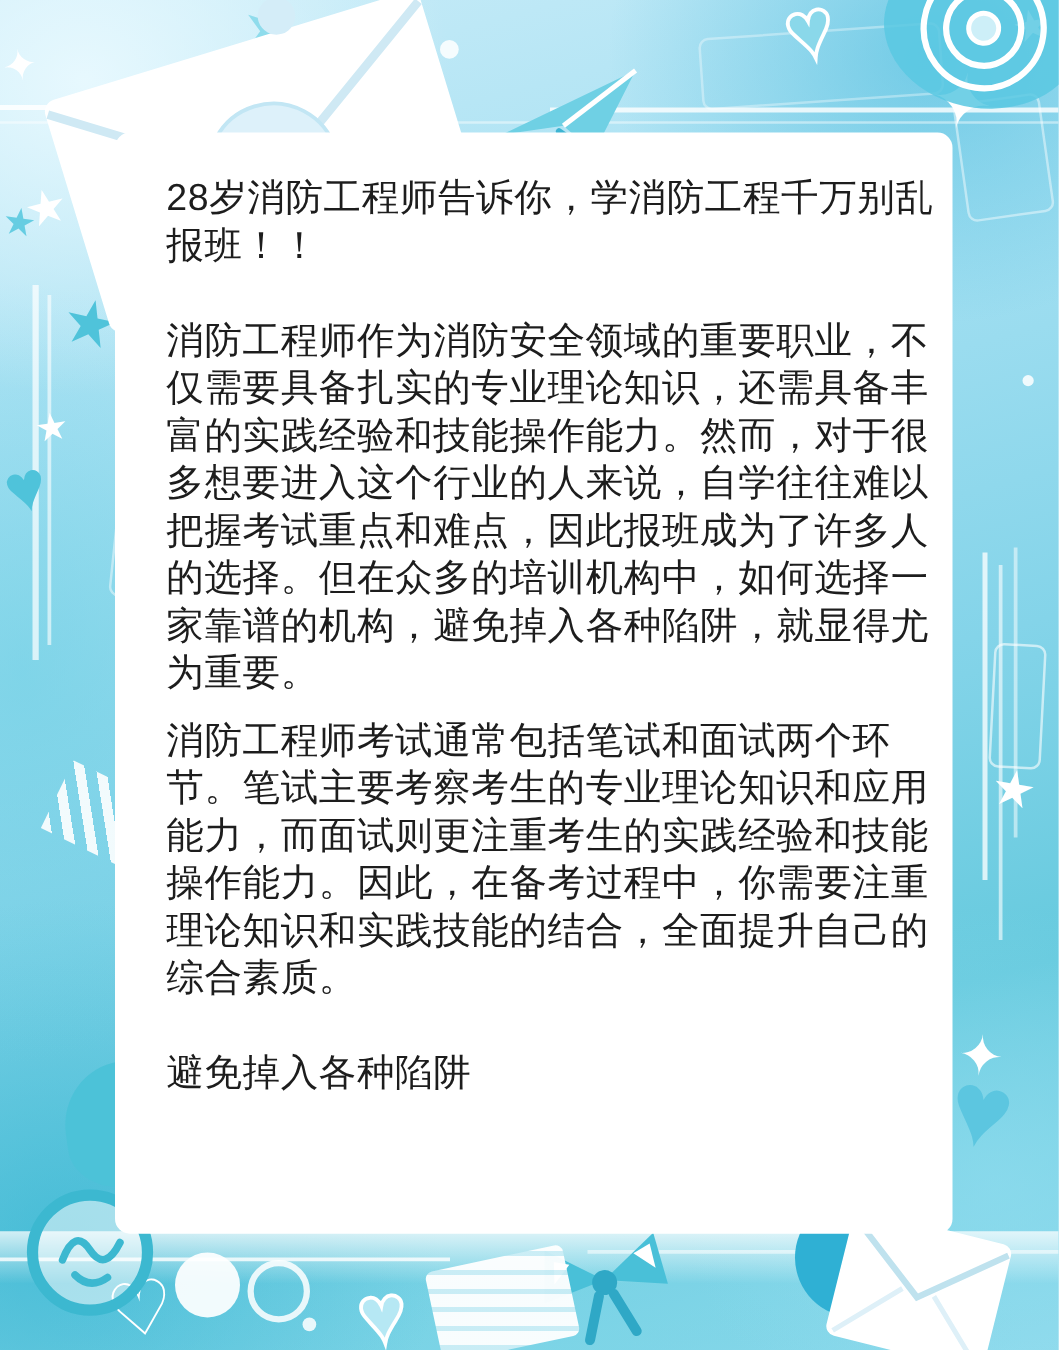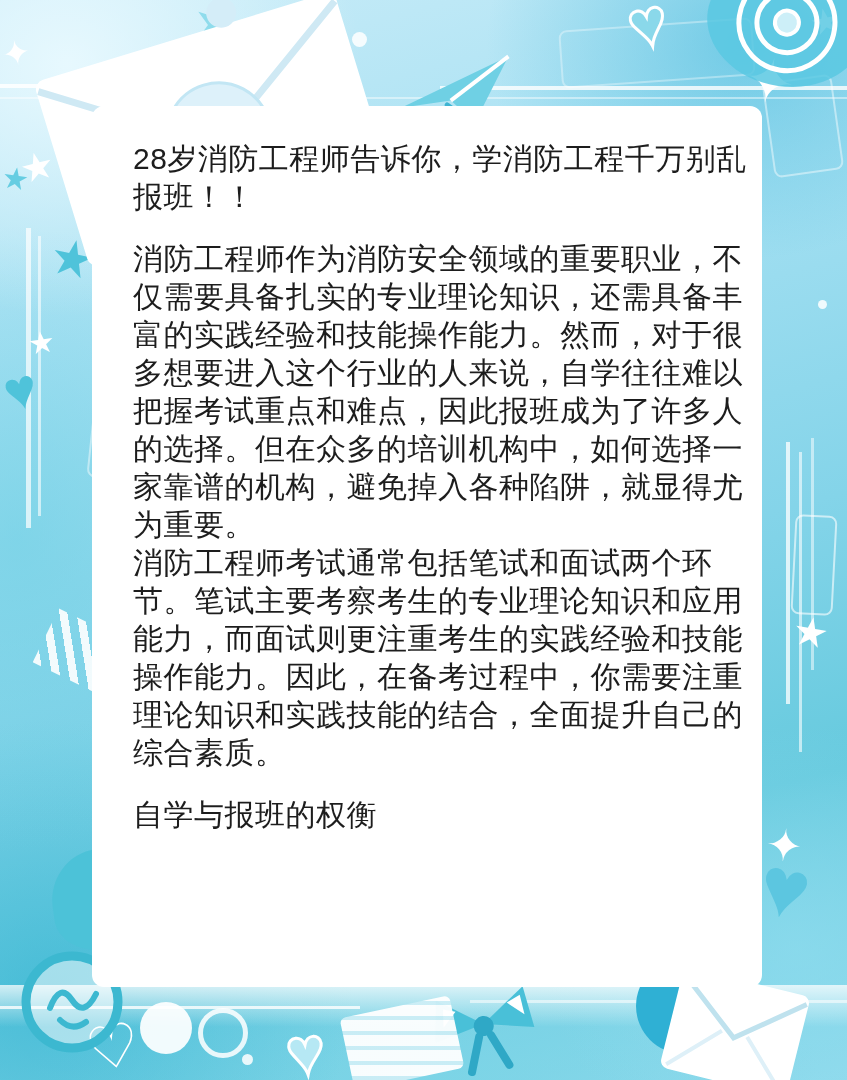--- a/index.html
+++ b/index.html
@@ -88,23 +88,23 @@
           border-radius:6px;opacity:.95;}
 
   
   .card{
     position:absolute;left:92px;top:106px;width:670px;height:881px;
     background:#ffffff;border-radius:12px;z-index:10;overflow:hidden;
     padding:34px 24px 0 41px;box-sizing:border-box;
   }
   .tb{white-space:pre;color:#1d1d1d;font-size:30px;line-height:38px;
       letter-spacing:.5px;font-weight:400;}
-  .tb+.tb{margin-top:24px;}
+  .tb+.tb{margin-top:38px;}
   .tb.tight{margin-top:40px;}
-  .tb.joined{margin-top:0;}
+  .tb.joined{margin-top:16px;}
 </style>
 </head>
 <body>
 
 <div class="stage">
 
   <div class="decor scr scr1"></div>
   <div class="decor scr scr2"></div>
   <div class="decor scr scr3"></div>
   <div class="decor scr scr4"></div>
@@ -203,16 +203,16 @@
 把握考试重点和难点，因此报班成为了许多人
 的选择。但在众多的培训机构中，如何选择一
 家靠谱的机构，避免掉入各种陷阱，就显得尤
 为重要。</div>
     <div class="tb joined">消防工程师考试通常包括笔试和面试两个环
 节。笔试主要考察考生的专业理论知识和应用
 能力，而面试则更注重考生的实践经验和技能
 操作能力。因此，在备考过程中，你需要注重
 理论知识和实践技能的结合，全面提升自己的
 综合素质。</div>
-    <div class="tb">自学与报班的权衡</div>
+    <div class="tb">避免掉入各种陷阱</div>
   </div>
 
 </div>
 
 </body></html>

